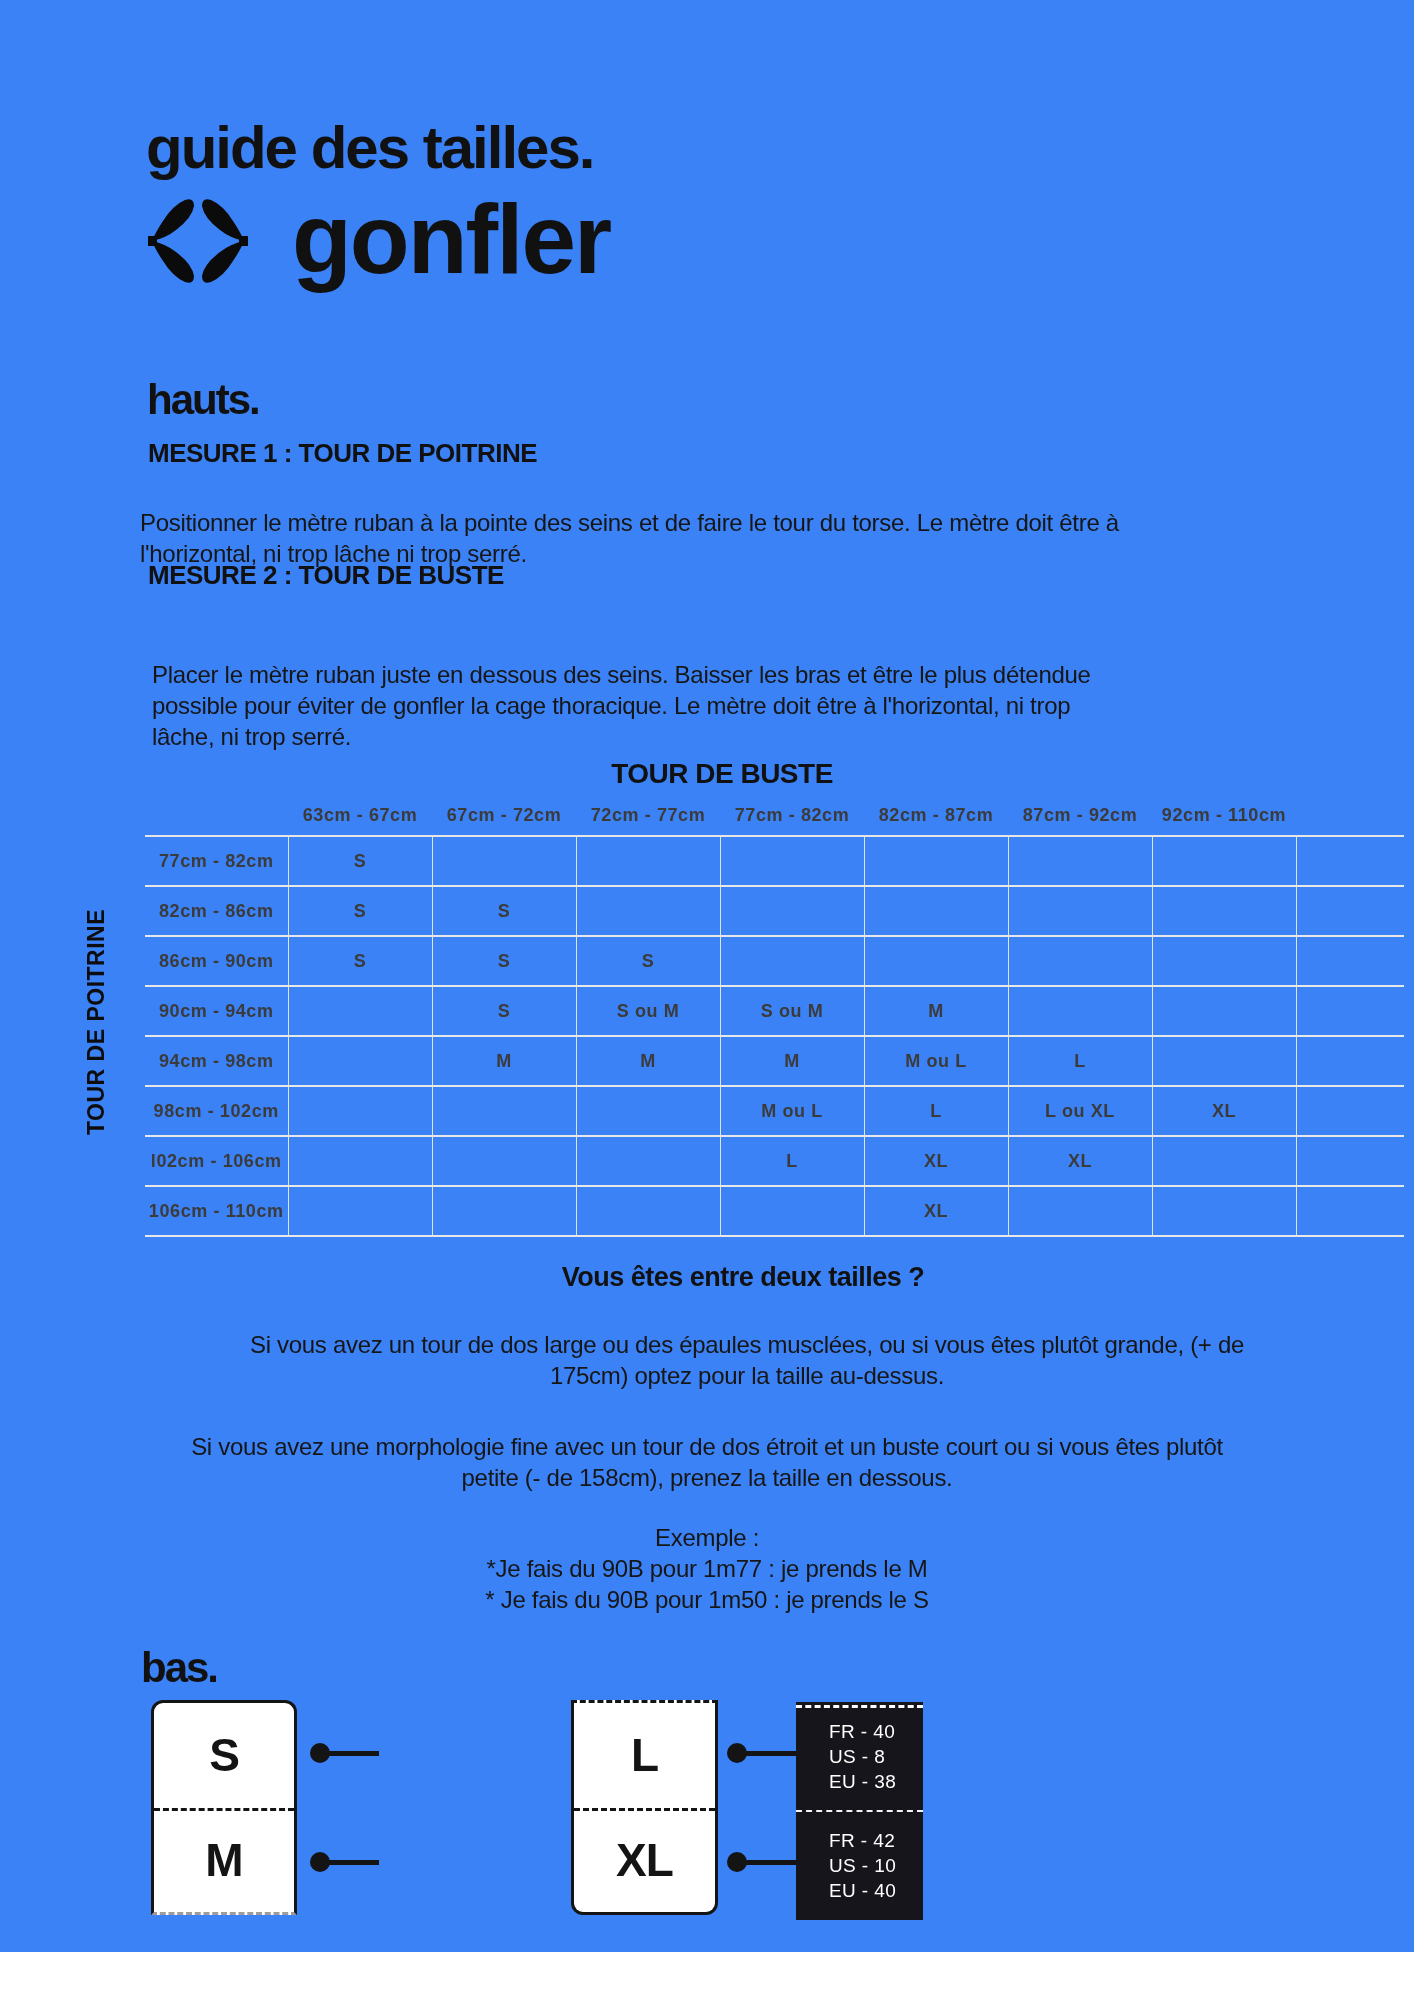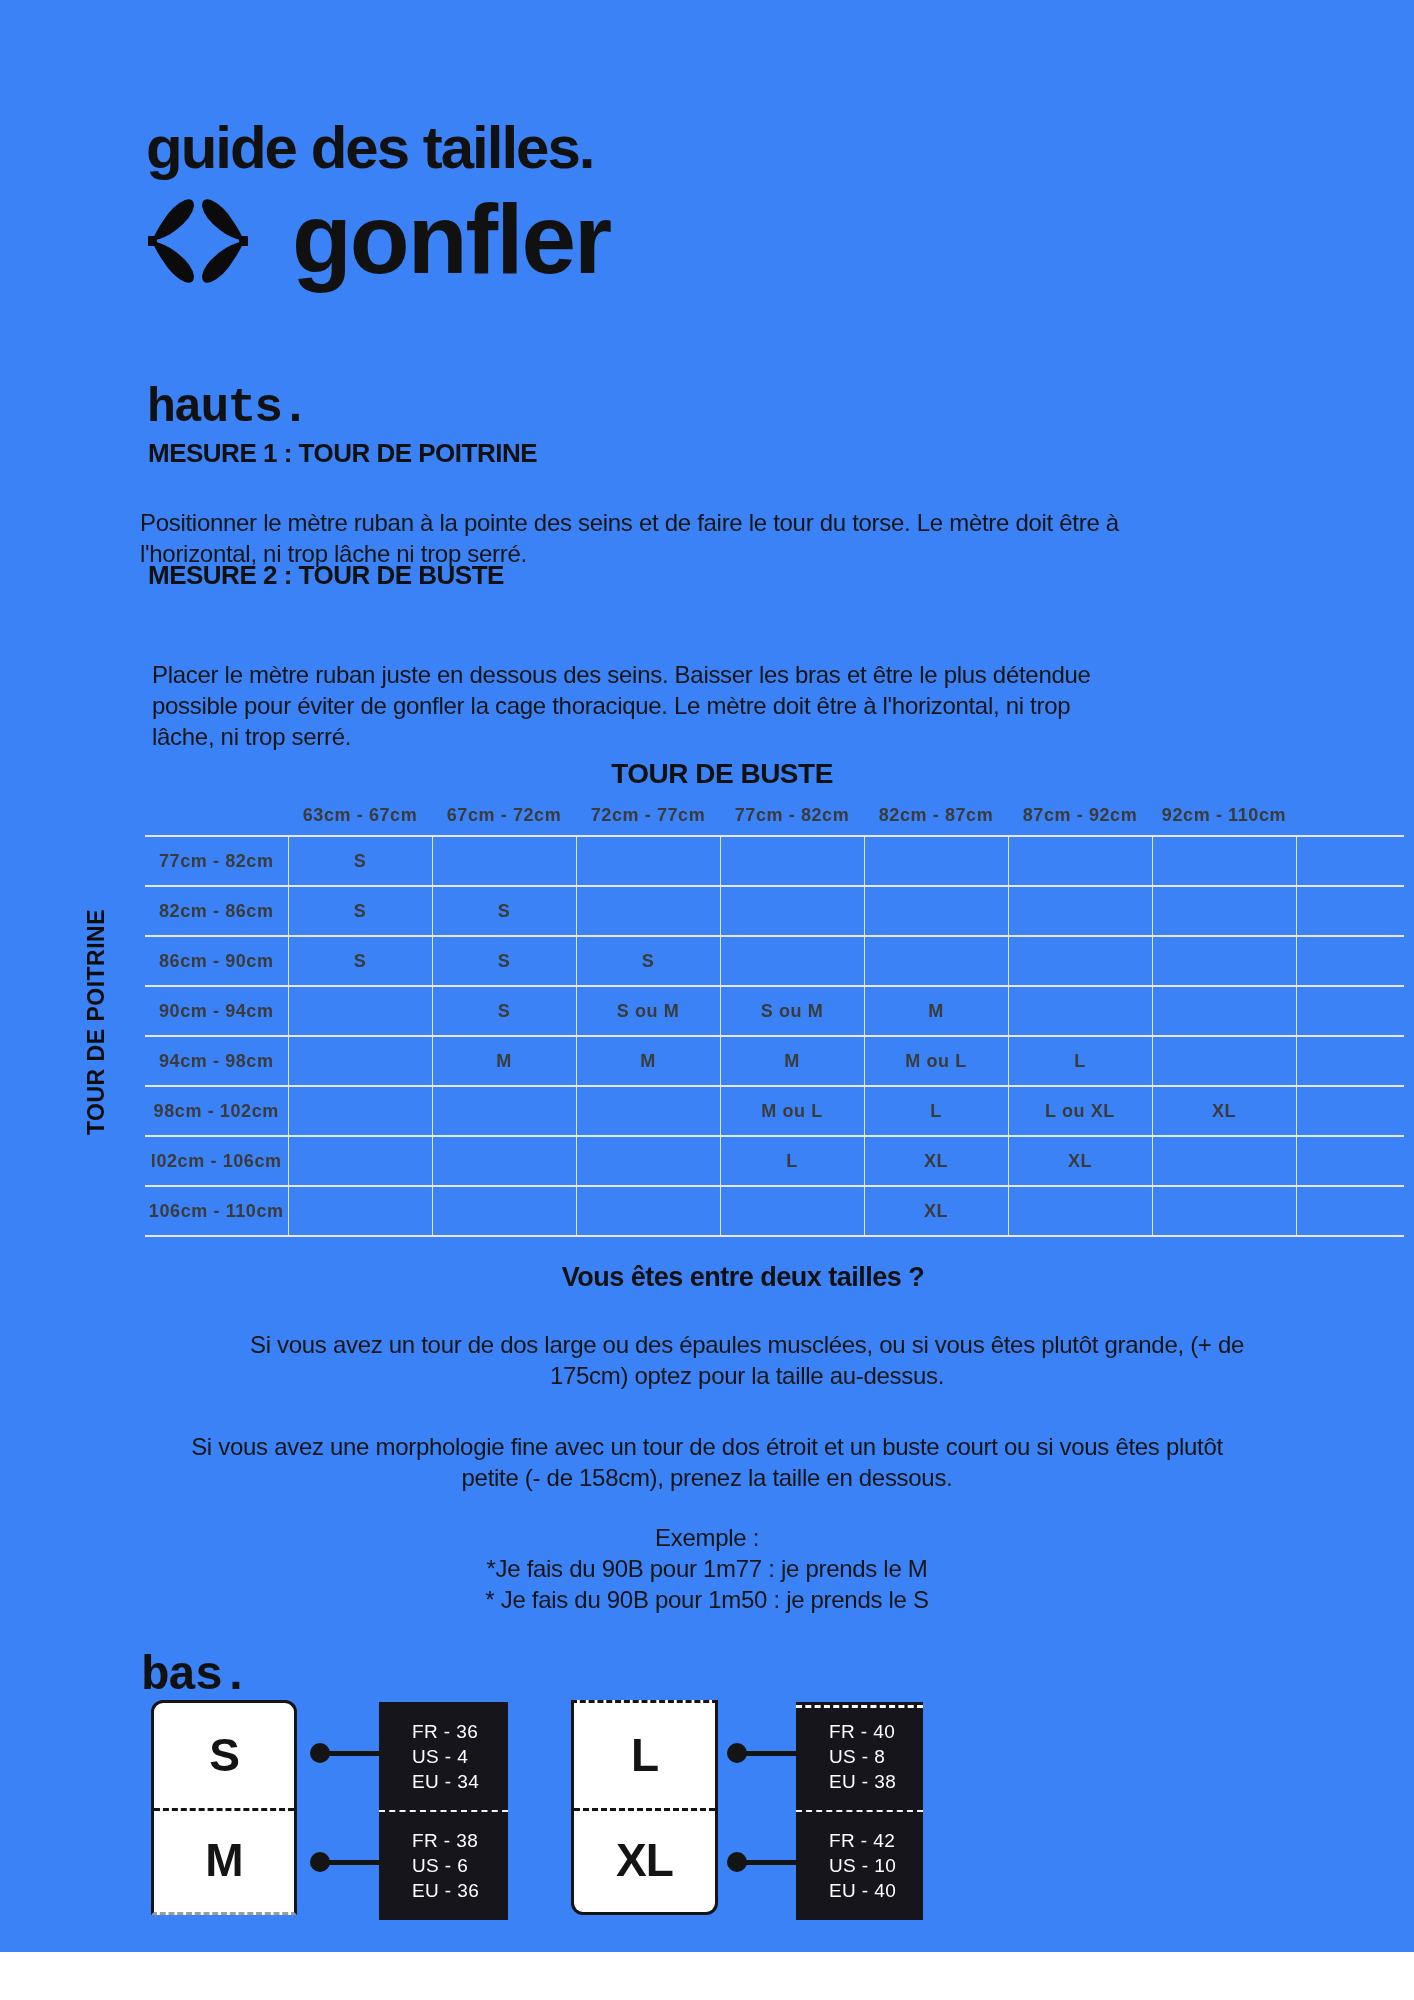--- a/index.html
+++ b/index.html
@@ -22,21 +22,21 @@
   }
   .logo{
     left:148px;top:198px;
     display:flex;align-items:center;gap:44px;height:90px;
   }
   .logo-text{
     font-size:98px;font-weight:700;letter-spacing:-2px;line-height:1;
     transform:translateY(-4px);
   }
   .section-title{
-    font-size:48px;font-weight:800;letter-spacing:-2px;line-height:1;font-family:Liberation Mono, monospace;
+    font-size:42px;font-weight:800;letter-spacing:-2px;line-height:1;
   }
   .hauts{left:147px;top:344px;}
   .bas{left:141px;top:1612px;}
   .mesure-h{
     font-size:26px;font-weight:700;letter-spacing:-0.5px;
   }
   .m1{left:148px;top:438px;}
   .m2{left:148px;top:560px;}
   .body-text{
     font-size:24px;font-weight:400;letter-spacing:-0.3px;line-height:31px;color:#161616;
@@ -290,30 +290,20 @@
     <div class="wb-half">S</div>
     <div class="wb-half">M</div>
     <div class="wb-divider"></div>
   </div>
 
   <div class="abs dot" style="left:310px;top:1743px;"></div>
   <div class="abs connector-line" style="left:328px;top:1751px;width:51px;"></div>
   <div class="abs dot" style="left:310px;top:1852px;"></div>
   <div class="abs connector-line" style="left:328px;top:1860px;width:51px;"></div>
 
-  <div class="abs black-box bb-left">
-    <div class="bb-fill" style="background:#15151b;"></div>
-    <div class="bb-half bb-top pre">FR - 36
-US - 4
-EU - 34</div>
-    <div class="bb-divider"></div>
-    <div class="bb-half bb-bottom pre">FR - 38
-US - 6
-EU - 36</div>
-  </div>
 
   <div class="abs white-box wb-right">
     <div class="wb-half">L</div>
     <div class="wb-half">XL</div>
     <div class="wb-divider"></div>
   </div>
 
   <div class="abs dot" style="left:727px;top:1743px;"></div>
   <div class="abs connector-line" style="left:745px;top:1751px;width:51px;"></div>
   <div class="abs dot" style="left:727px;top:1852px;"></div>

